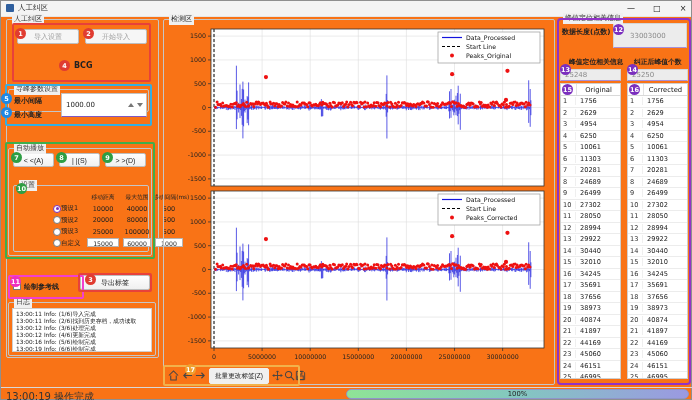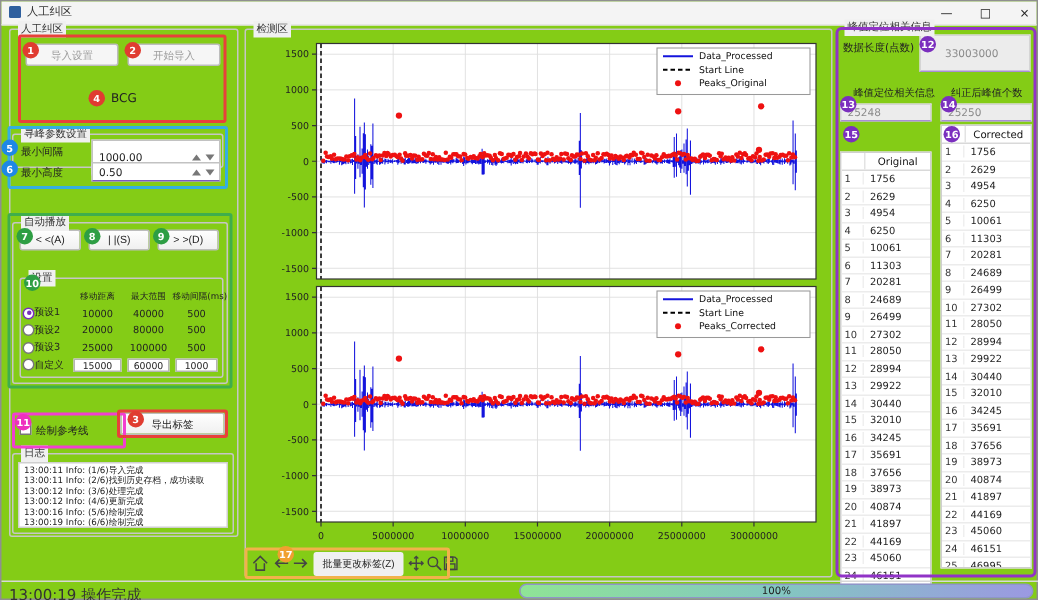--- a/index.html
+++ b/index.html
@@ -1,35 +1,35 @@
 <!DOCTYPE html>
 <html><head>
 <meta charset="utf-8">
 <style>
   html,body{margin:0;padding:0;}
   body{width:692px;height:400px;position:relative;overflow:hidden;
        font-family:"DejaVu Sans","Liberation Sans",sans-serif;background:#f0f0f0;}
-  .window{position:absolute;inset:0;border:1px solid #8f8f8f;background:#84cc16;box-sizing:border-box;}
+  .window{position:absolute;inset:0;border:1px solid #8f8f8f;background:#f97316;box-sizing:border-box;}
   .titlebar{position:absolute;left:0;top:0;width:100%;height:15px;background:#f4f4f4;border-bottom:1px solid #e6e6e6;}
   .appicon{position:absolute;left:5px;top:3px;width:8px;height:8px;background:#2f5f9e;border-radius:1px;}
   .title{position:absolute;left:17px;top:2px;font-size:7.5px;color:#333;}
   .winbtn{position:absolute;top:0;width:18px;height:15px;display:flex;align-items:center;justify-content:center;font-size:8px;color:#222;}
   .grp{position:absolute;border:1px solid #c6c6c6;border-radius:2px;box-sizing:border-box;}
   .glabel{position:absolute;top:-6px;left:5px;background:#f0f0f0;padding:0 2px;font-size:7px;line-height:11px;color:#333;white-space:nowrap;z-index:5;}
   .btn{position:absolute;background:linear-gradient(#fefefe,#f0f0f0);border:1px solid #bdbdbd;border-radius:2px;
        display:flex;align-items:center;justify-content:center;font-size:7px;color:#222;box-sizing:border-box;white-space:nowrap;}
   .btn.disabled{color:#9d9d9d;background:#f6f6f6;}
   .field{position:absolute;background:#fff;border:1px solid #c2c2c2;border-bottom:1px solid #7e57c2;box-sizing:border-box;
          font-size:7px;color:#222;display:flex;align-items:center;padding-left:4px;}
   .rofield{position:absolute;background:#ececec;border:1px solid #d5d5d5;border-bottom:1px solid #a98fd6;box-sizing:border-box;
          font-size:7px;color:#8a8a8a;display:flex;align-items:center;}
   .spinbtns{position:absolute;right:3px;top:0;height:100%;display:flex;align-items:center;gap:3px;}
   .tri-up{width:0;height:0;border-left:3px solid transparent;border-right:3px solid transparent;border-bottom:4px solid #777;}
   .tri-dn{width:0;height:0;border-left:3px solid transparent;border-right:3px solid transparent;border-top:4px solid #777;}
-  .lbl{position:absolute;font-size:7px;color:#222;white-space:nowrap;}
+  .lbl{position:absolute;font-size:7px;color:#222;white-space:nowrap;font-weight:bold;}
   .badge{position:absolute;width:11px;height:11px;border-radius:50%;color:#fff;font-size:6.5px;font-weight:bold;
          display:flex;align-items:center;justify-content:center;z-index:50;}
   .abox{position:absolute;border:2px solid;border-radius:2px;z-index:40;pointer-events:none;box-sizing:border-box;}
   .radio{width:8px;height:8px;border:1px solid #777;border-radius:50%;background:#fff;box-sizing:border-box;position:relative;flex:none;}
   .radio.sel{border-color:#7b2fbe;}
   .radio.sel::after{content:"";position:absolute;left:1.5px;top:1.5px;width:3px;height:3px;border-radius:50%;background:#7b2fbe;}
   .checkbox{position:absolute;width:8px;height:8px;border:1px solid #787878;background:#fff;box-sizing:border-box;}
   .srow{display:flex;align-items:center;height:11.5px;}
   .srow .pl{width:24px;font-size:6.5px;color:#222;white-space:nowrap;}
   .scell{font-size:6.5px;color:#222;text-align:center;white-space:nowrap;}
@@ -79,39 +79,32 @@
   </div>
   <div class="lbl" style="left:13px;top:95px;">最小间隔</div>
   <div class="field" style="left:60px;top:92px;width:86px;height:24px;">
     <span>1000.00</span>
     <span class="spinbtns">
         <span class="tri-up"></span>
         <span class="tri-dn"></span>
       </span>
   </div>
   <div class="lbl" style="left:13px;top:109px;">最小高度</div>
-  <div class="field" style="left:60px;top:107px;width:86px;height:13px;">
-    <span>0.50</span>
-    <span class="spinbtns">
-        <span class="tri-up"></span>
-        <span class="tri-dn"></span>
-      </span>
-  </div>
 
   <div class="grp" style="left:7px;top:147px;width:144px;height:108px;">
     <span class="glabel">自动播放</span>
   </div>
   <button class="btn" style="left:12px;top:152px;width:41px;height:14px;">&lt; &lt;(A)</button>
   <button class="btn" style="left:58px;top:152px;width:41px;height:14px;">| |(S)</button>
   <button class="btn" style="left:104px;top:152px;width:41px;height:14px;">&gt; &gt;(D)</button>
 
   <div class="grp" style="left:12px;top:184px;width:136px;height:67px;">
     <span class="glabel">设置</span>
   </div>
-  <div id="settings-table" style="position:absolute;left:14px;top:191px;width:132px;">
+  <div id="settings-table" style="position:absolute;left:14px;top:191px;width:132px;padding-left:38px;">
       <div class="shead">
         <span class="scell c0"></span>
         <span class="scell c1">移动距离</span>
         <span class="scell c2">最大范围</span>
         <span class="scell c3">移动间隔(ms)</span>
       </div>
       <div class="srow">
         <span class="radio sel"></span>
         <span class="pl">预设1</span>
         <span class="scell c1">10000</span>
@@ -851,21 +844,21 @@
 
   <div class="lbl" style="left:568px;top:56px;font-size:6.8px;">峰值定位相关信息</div>
   <div class="lbl" style="left:633px;top:56px;font-size:6.8px;">纠正后峰值个数</div>
   <div class="rofield" style="left:559px;top:68px;width:61px;height:12px;padding-left:4px;">
     <span>25248</span>
   </div>
   <div class="rofield" style="left:626px;top:68px;width:61px;height:12px;padding-left:4px;">
     <span>25250</span>
   </div>
 
-  <div class="ptable" id="table-original" style="left:559px;top:82px;width:61px;height:296px;margin-top:18px;">
+  <div class="ptable" id="table-original" style="left:559px;top:82px;width:61px;height:296px;">
       <div class="thead">
         <span class="corner"></span>
         <span class="hname">Original</span>
       </div>
       <div class="trow">
         <span class="idx">1</span>
         <span class="val">1756</span>
       </div>
       <div class="trow">
         <span class="idx">2</span>

